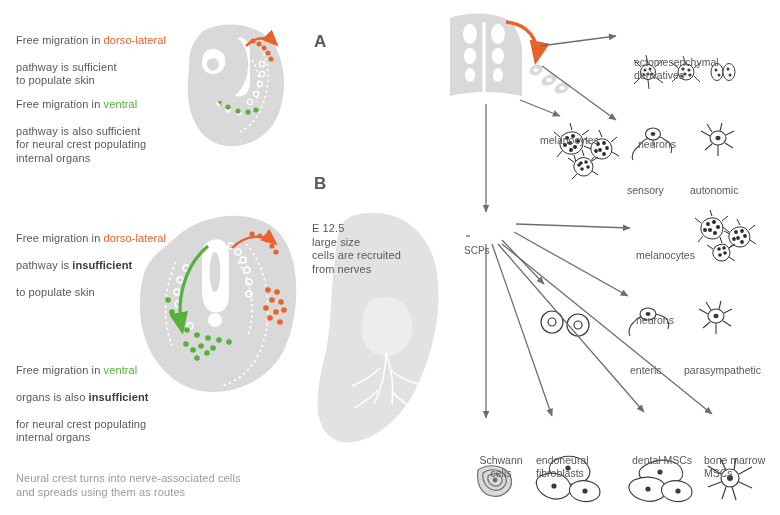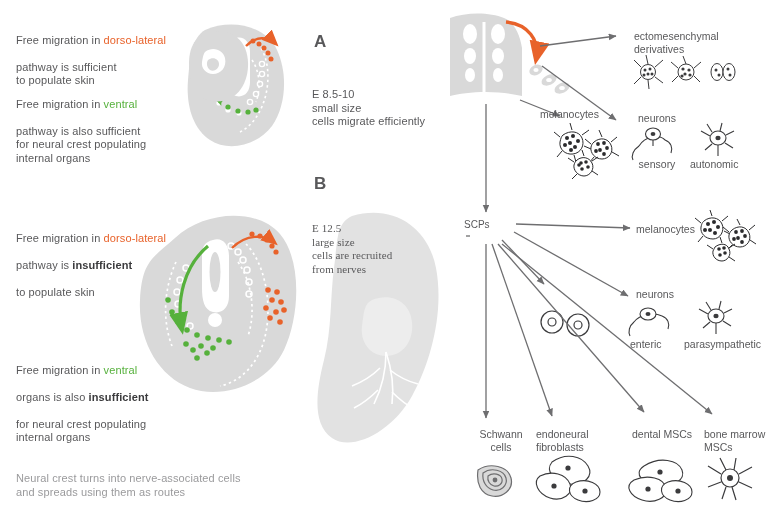--- a/index.html
+++ b/index.html
@@ -42,20 +42,21 @@
     height: 515px;
     overflow: visible;
   }
   .cap {
     position: absolute;
     font-size: 10.5px;
     line-height: 13px;
     color: #58585a;
     text-align: left;
     white-space: pre-line;
+    margin-top: 26px;
   }
 </style>
 </head>
 <body>
 
 <div id="root">
 
   <svg class="layer" viewBox="0 0 780 515">
     <defs>
       <marker id="arrowGrey" markerWidth="7" markerHeight="7" refX="5.6" refY="2.6" orient="auto">
@@ -470,33 +471,30 @@
     <span>organs is also </span><span class="bold">insufficient</span><br>
     <span>for neural crest populating
 internal organs</span>
   </div>
   <div class="txt muted" style="left:16px; top:432px; width:300px;margin-top:40px;">Neural crest turns into nerve-associated cells
 and spreads using them as routes</div>
 
   <div class="label-big" style="left:314px; top:32px;">A</div>
   <div class="label-big" style="left:314px; top:174px;">B</div>
 
-  <div class="txt" style="left:312px; top:88px; width:140px;">E 8.5-10
-small size
-cells migrate efficiently</div>
-  <div class="txt" style="left:312px; top:222px; width:140px;font-family:Liberation Serif, serif;">E 12.5
+  <div class="txt" style="left:312px; top:222px; width:140px;">E 12.5
 large size
 cells are recruited
 from nerves</div>
 
   <div class="cap" style="left:634px; top:30px; width:120px;">ectomesenchymal
 derivatives</div>
   <div class="cap" style="left:540px; top:108px; width:90px;">melanocytes</div>
   <div class="cap" style="left:638px; top:112px; width:80px;">neurons</div>
-  <div class="cap muted" style="left:627px; top:158px; width:60px;text-align:center;">sensory</div>
+  <div class="cap muted" style="left:627px; top:158px; width:60px;">sensory</div>
   <div class="cap muted" style="left:690px; top:158px; width:70px;">autonomic</div>
 
   <div class="cap" style="left:464px; top:218px; width:60px; font-size:10px;">SCPs</div>
   <div class="cap" style="left:636px; top:223px; width:80px;">melanocytes</div>
   <div class="cap" style="left:636px; top:288px; width:80px;">neurons</div>
   <div class="cap muted" style="left:630px; top:338px; width:60px;">enteric</div>
   <div class="cap muted" style="left:684px; top:338px; width:90px;">parasympathetic</div>
 
   <div class="cap" style="left:466px; top:428px; width:70px;text-align:center;">Schwann
 cells</div>

